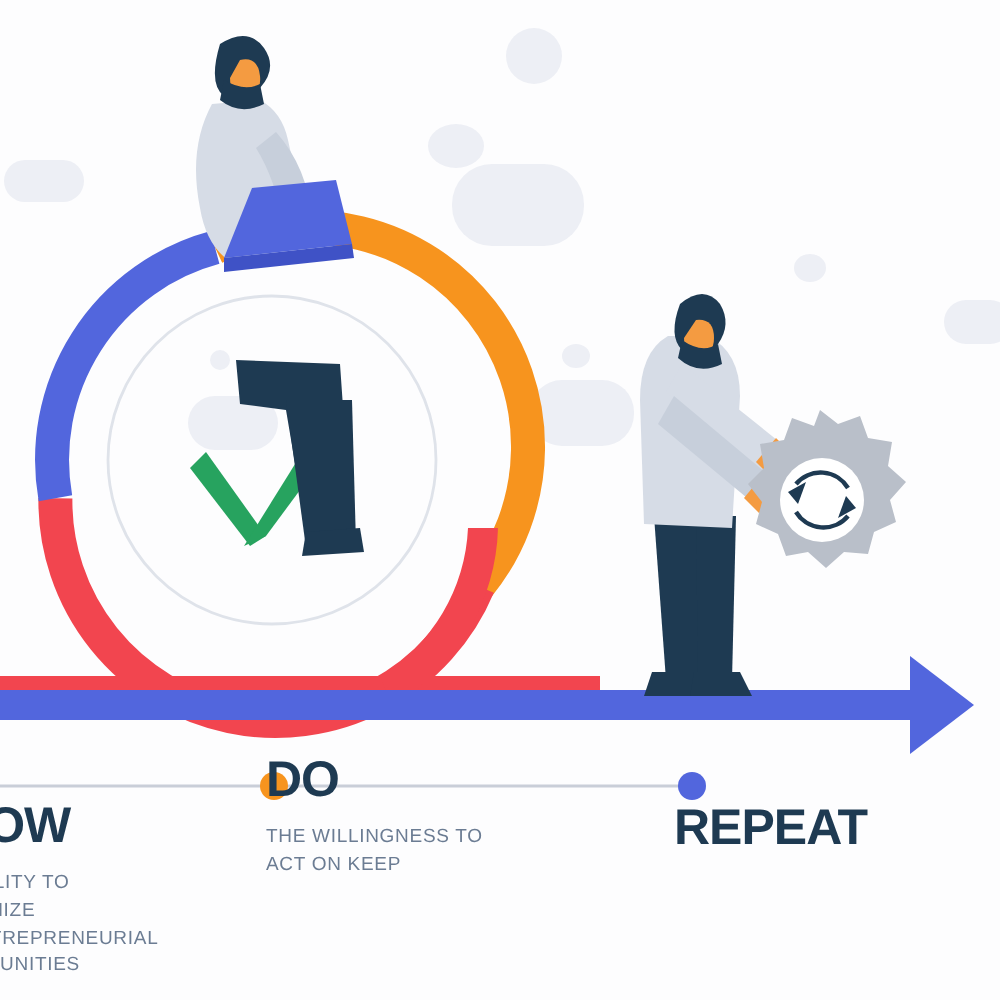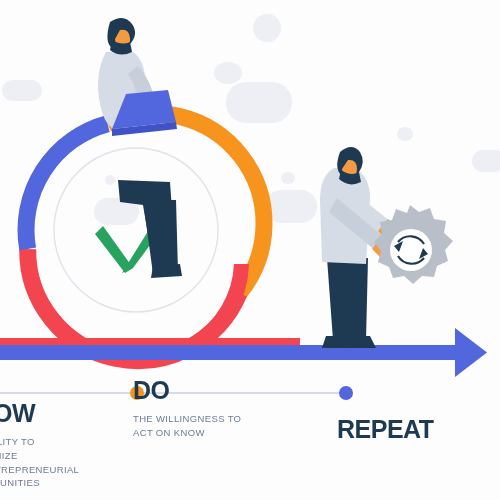--- a/index.html
+++ b/index.html
@@ -30,21 +30,21 @@
     font-size:9.5px;
     letter-spacing:.35px;
     color:#6b7c93;
     line-height:1.45;
     margin:0;
     padding-top:9px;
     white-space:pre-line;
   }
   #step-know{left:-42px;top:401px;width:130px;}
   #step-do{left:133px;top:378px;width:150px;}
-  #step-repeat{left:337px;top:417px;width:150px;}
+  #step-repeat{left:337px;top:402px;width:150px;}
 </style>
 </head>
 <body>
 
 <div id="stage">
 
   <svg id="art" viewBox="0 0 500 500" xmlns="http://www.w3.org/2000/svg">
 
     <rect x="0" y="0" width="500" height="500" fill="#fdfdfe"></rect>
 
@@ -143,20 +143,20 @@
   <div class="tl-step" id="step-know">
     <div class="tl-title">KNOW</div>
     <div class="tl-desc">THE ABILITY TO RECOGNIZE
 THE ENTREPRENEURIAL
 OPPORTUNITIES</div>
   </div>
 
   <div class="tl-step" id="step-do">
     <div class="tl-title">DO</div>
     <div class="tl-desc">THE WILLINGNESS TO
-ACT ON KNOW</div>
+ACT ON KEEP</div>
   </div>
 
   <div class="tl-step" id="step-repeat">
     <div class="tl-title">REPEAT</div>
   </div>
 
 </div>
 
 </body></html>

